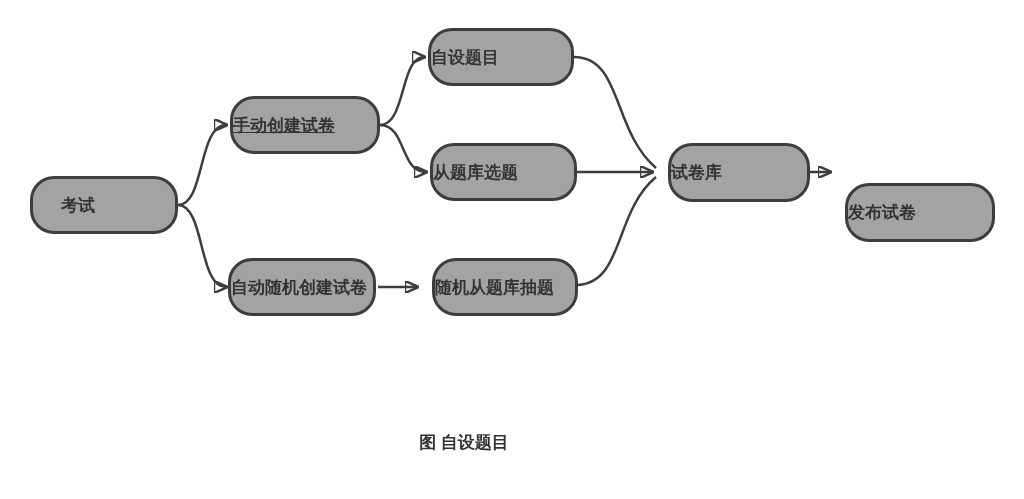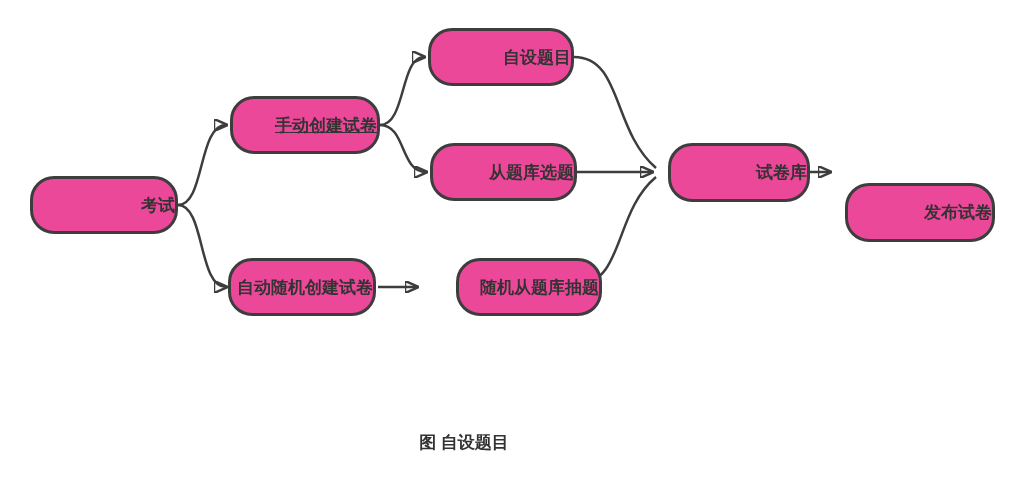--- a/index.html
+++ b/index.html
@@ -25,35 +25,35 @@
   .edges path {
     fill: none;
     stroke: #3d3d3d;
     stroke-width: 2.5;
   }
   .node {
     position: absolute;
     box-sizing: border-box;
     display: flex;
     align-items: center;
-    justify-content: flex-end;
-    background: #ec4899;
+    justify-content: flex-start;
+    background: #a3a3a3;
     border: 3px solid #3d3d3d;
     border-radius: 24px;
     font-size: 17px;
     font-weight: bold;
     color: #333333;
     white-space: nowrap;
   }
-  .n-exam               { left: 30px;  top: 176px; width: 148px; height: 58px; }
+  .n-exam               { left: 30px;  top: 176px; width: 148px; height: 58px; padding-left: 28px; }
   .n-manual-create      { left: 230px; top: 96px;  width: 150px; height: 58px; text-decoration: underline; }
   .n-self-set           { left: 428px; top: 28px;  width: 146px; height: 58px; }
   .n-select-from-bank   { left: 430px; top: 143px; width: 147px; height: 58px; }
   .n-auto-random-create { left: 228px; top: 258px; width: 148px; height: 58px; }
-  .n-random-draw        { left: 432px; top: 258px; width: 146px; height: 58px; margin-left: 24px; }
+  .n-random-draw        { left: 432px; top: 258px; width: 146px; height: 58px; }
   .n-paper-library      { left: 668px; top: 143px; width: 142px; height: 59px; }
   .n-publish            { left: 845px; top: 143px; width: 150px; height: 59px; margin-top: 40px; }
   .caption {
     position: absolute;
     left: 364px;
     top: 431px;
     width: 200px;
     text-align: center;
     font-size: 17px;
     font-weight: bold;

